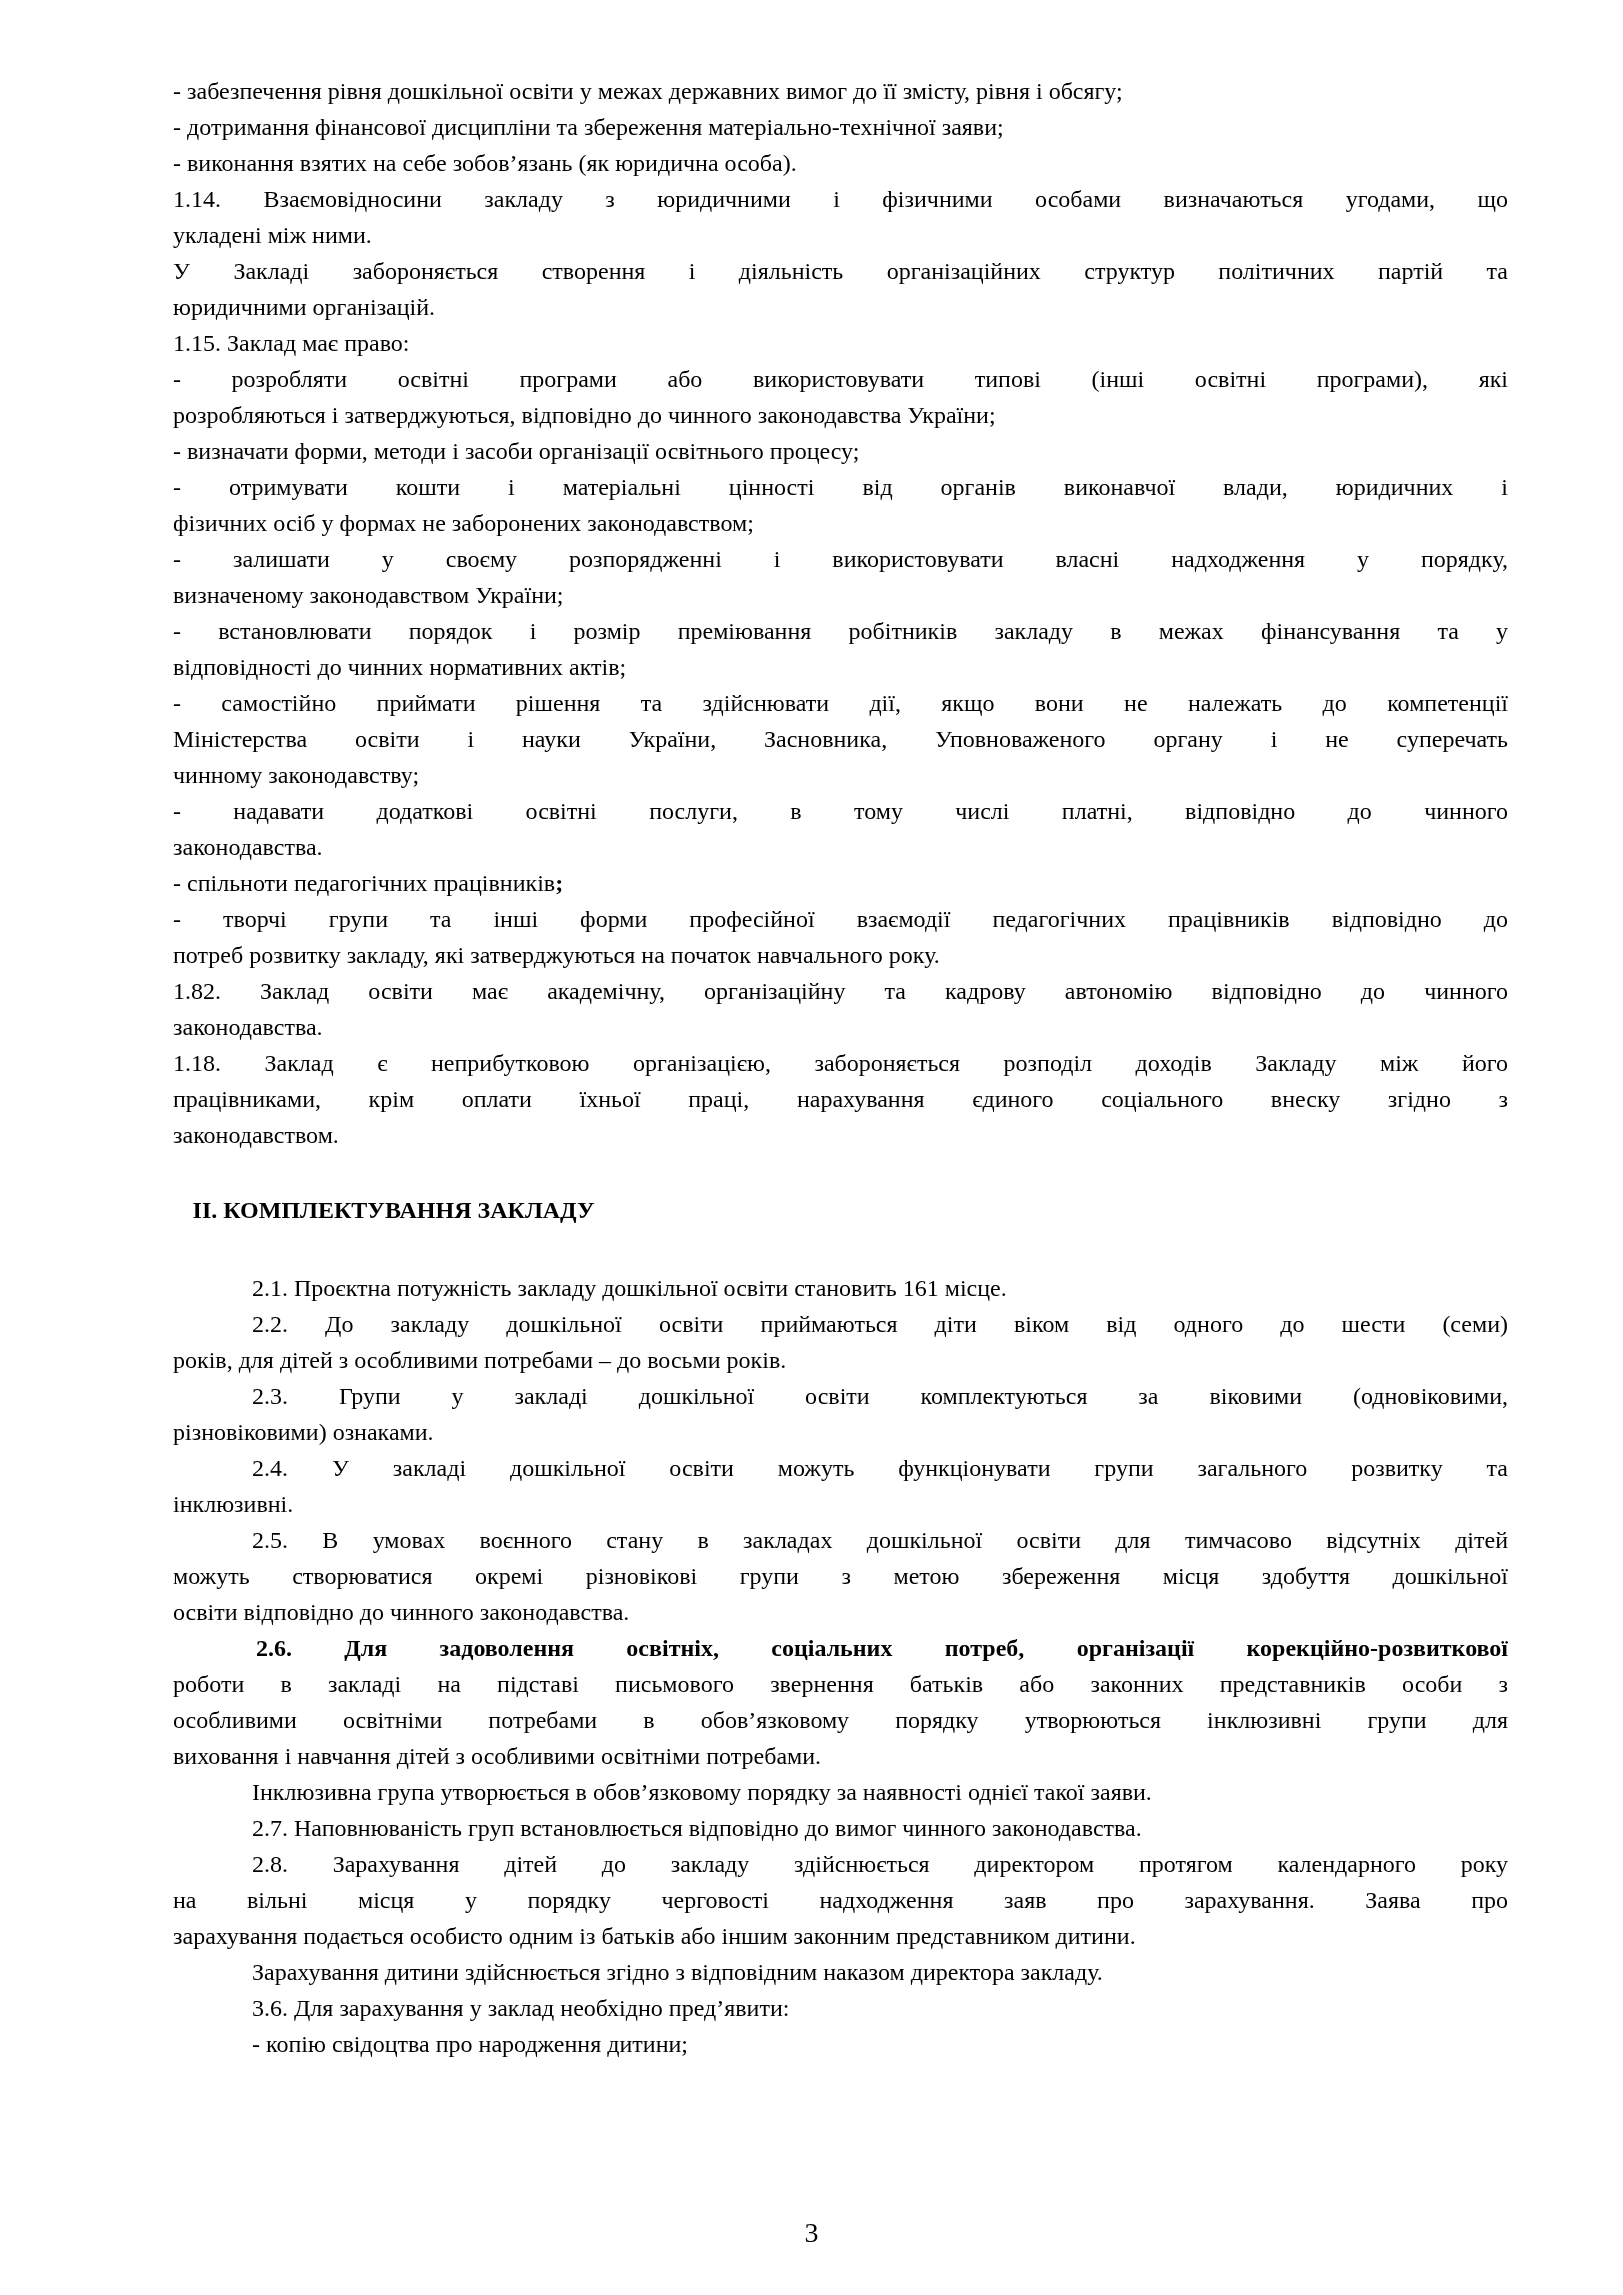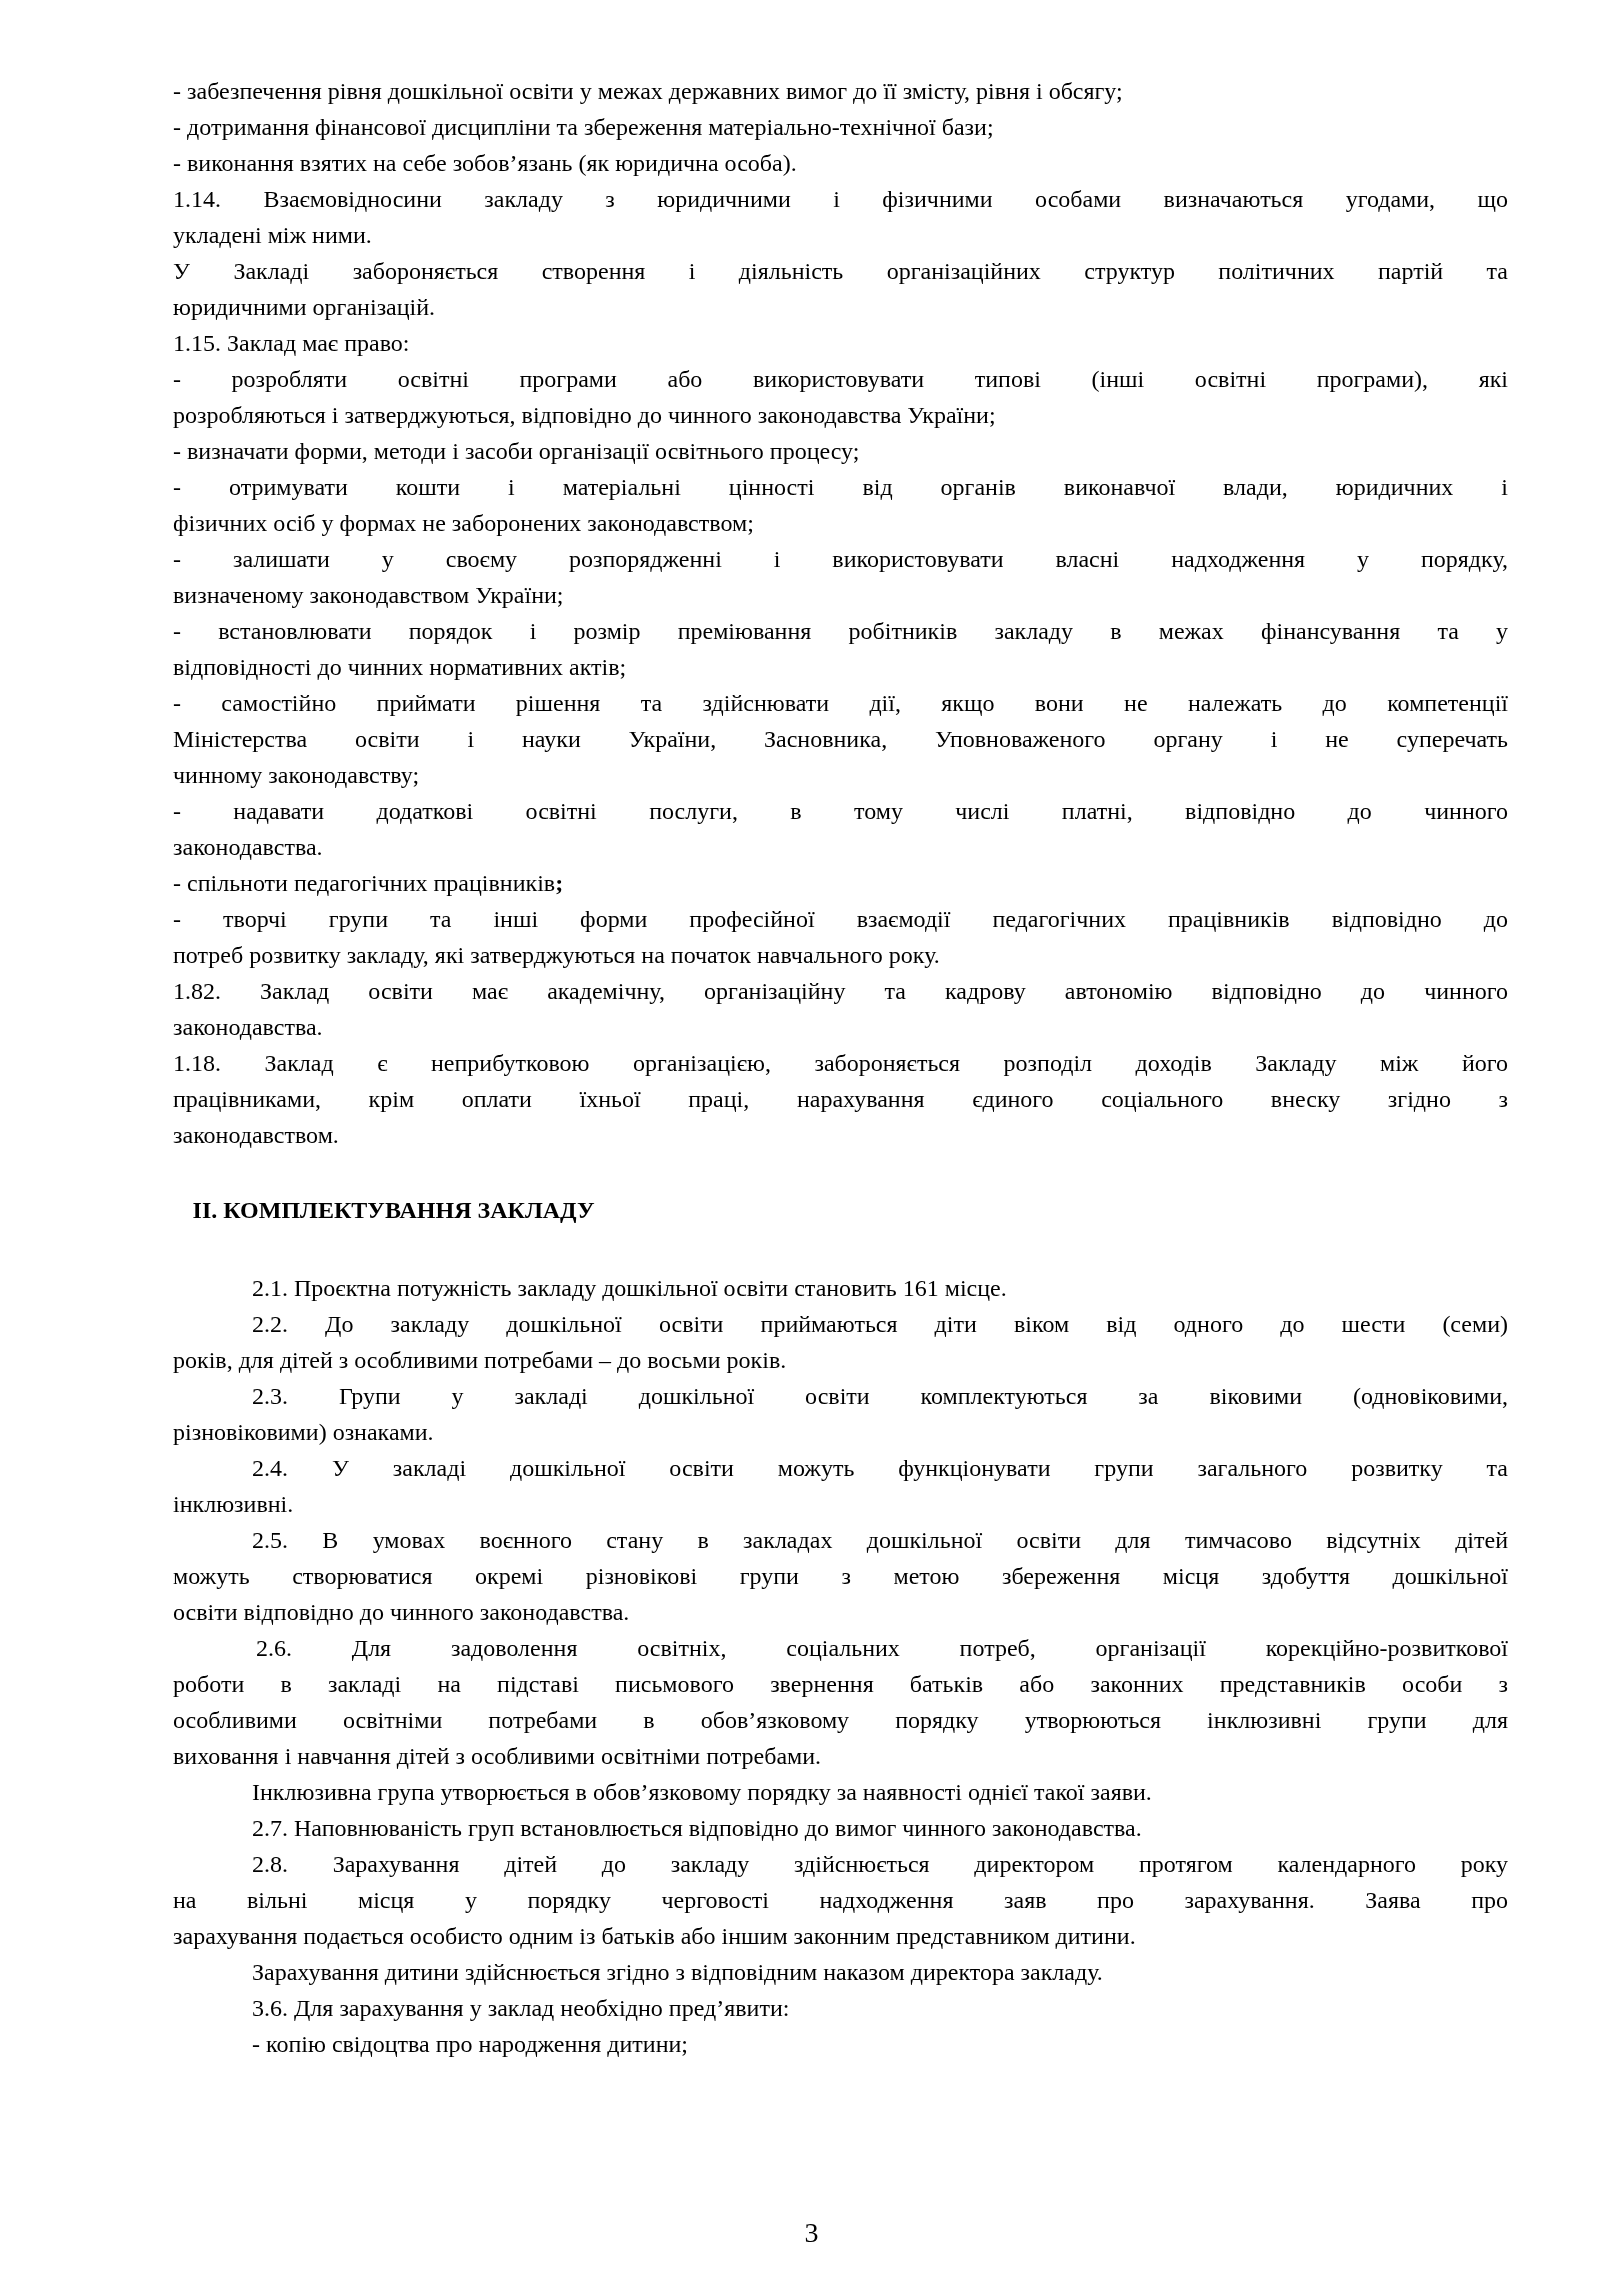--- a/index.html
+++ b/index.html
@@ -12,41 +12,41 @@
     position: absolute; left: 173px; top: 73px; width: 1335px;
     font-size: 24px; line-height: 36px;
   }
   .ln {
     display: block; white-space: nowrap;
     text-align: justify; text-align-last: justify;
     height: 36px;
   }
   .ln.last { text-align-last: left; }
   .ln.ind { padding-left: 79px; }
-  .ln.ind2 { padding-left: 83px; }
+  .ln.ind2 { padding-left: 83px; font-weight: bold; }
   .gap-heading-top { height: 39px; }
   .heading {
     display: block; font-weight: bold;
     height: 36px; padding-left: 19.6px;
   }
   .gap-heading-bottom { height: 42px; }
   .b { font-weight: bold; }
   .page-number {
     position: absolute; left: 0; width: 1623px; top: 2217px;
     text-align: center; font-size: 28px;
     font-family: "Liberation Serif", "DejaVu Serif", serif;
   }
 </style>
 </head>
 <body>
 
 <div class="page">
   <div id="sec1">
       <div class="ln last"><span>- забезпечення рівня дошкільної освіти у межах державних вимог до її змісту, рівня і обсягу;</span></div>
-      <div class="ln last"><span>- дотримання фінансової дисципліни та збереження матеріально-технічної бази;</span></div>
+      <div class="ln last"><span>- дотримання фінансової дисципліни та збереження матеріально-технічної заяви;</span></div>
       <div class="ln last"><span>- виконання взятих на себе зобов’язань (як юридична особа).</span></div>
       <div class="ln"><span>1.14. Взаємовідносини закладу з юридичними і фізичними особами визначаються угодами, що</span></div>
       <div class="ln last"><span>укладені між ними.</span></div>
       <div class="ln"><span>У Закладі забороняється створення і діяльність організаційних структур політичних партій та</span></div>
       <div class="ln last"><span>юридичними організацій.</span></div>
       <div class="ln last"><span>1.15. Заклад має право:</span></div>
       <div class="ln"><span>- розробляти освітні програми або використовувати типові (інші освітні програми), які</span></div>
       <div class="ln last"><span>розробляються і затверджуються, відповідно до чинного законодавства України;</span></div>
       <div class="ln last"><span>- визначати форми, методи і засоби організації освітнього процесу;</span></div>
       <div class="ln"><span>- отримувати кошти і матеріальні цінності від органів виконавчої влади, юридичних і</span></div>

